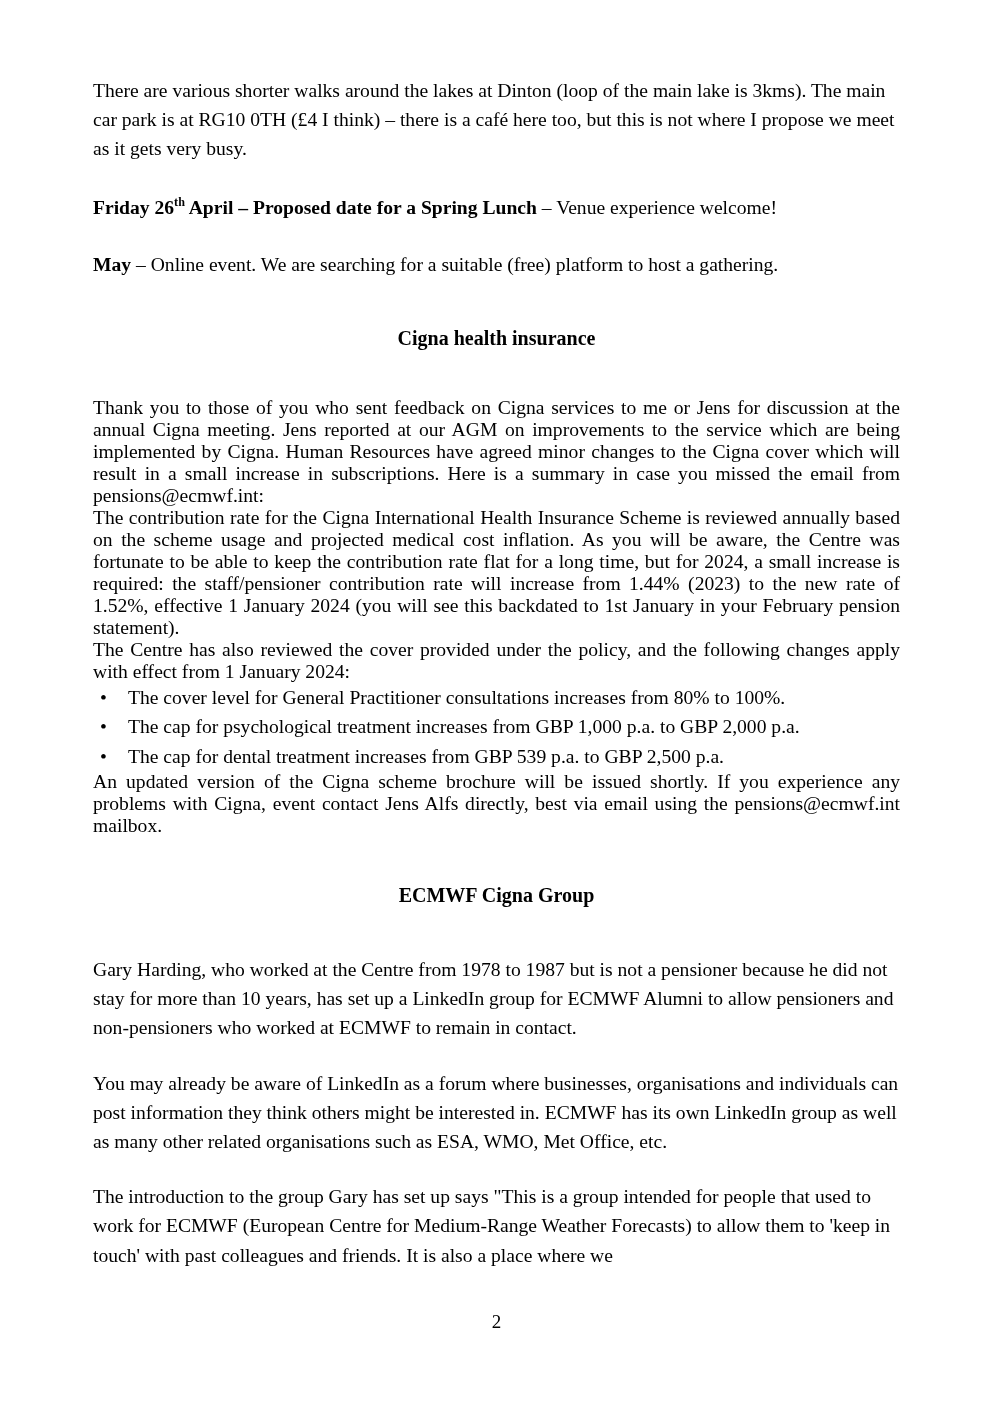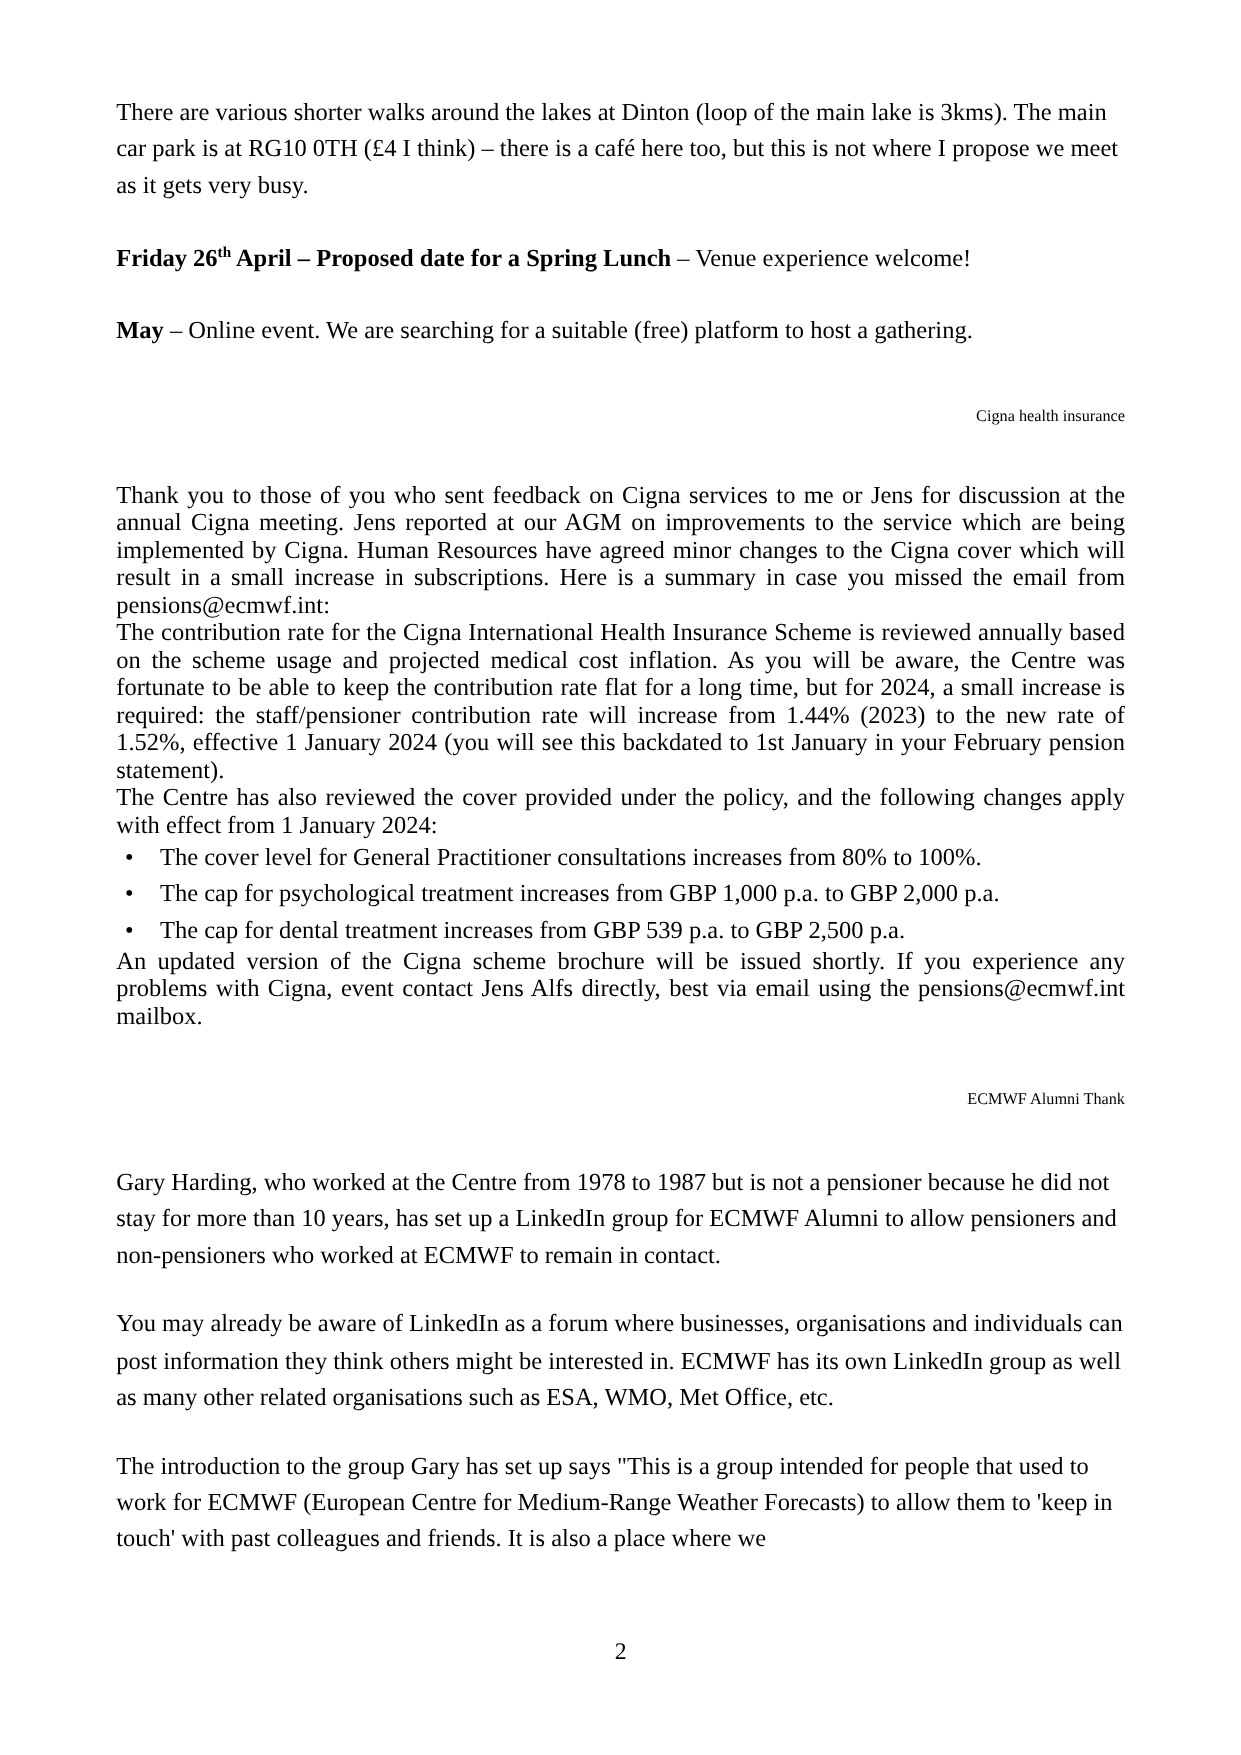--- a/index.html
+++ b/index.html
@@ -39,24 +39,24 @@
     font-size: 19.6px;
     line-height: 22px;
     text-align: justify;
     text-justify: inter-word;
     hyphens: none;
   }
   .gap-lg { height: 29px; }
   .gap-md { height: 28px; }
   .gap-sm { height: 26px; }
   .heading {
-    font-size: 13px;
+    font-size: 20px;
     line-height: 29px;
-    font-weight: normal;
-    text-align: right;
+    font-weight: bold;
+    text-align: center;
   }
   .lead-bi {
     font-weight: bold;
   }
   .lead-bi sup {
     font-size: 0.62em;
     vertical-align: super;
     line-height: 0;
   }
   ul.bullets {
@@ -120,21 +120,21 @@
     <ul class="bullets">
       <li>The cover level for General Practitioner consultations increases from 80% to 100%.</li>
       <li>The cap for psychological treatment increases from GBP 1,000 p.a. to GBP 2,000 p.a.</li>
       <li>The cap for dental treatment increases from GBP 539 p.a. to GBP 2,500 p.a.</li>
     </ul>
 
     <p class="para-justify">An updated version of the Cigna scheme brochure will be issued shortly.  If you experience any problems with Cigna, event contact Jens Alfs directly, best via email using the pensions@ecmwf.int mailbox.</p>
 
     <div class="gap-md"></div>
 
-    <h2 class="heading">ECMWF Alumni Thank</h2>
+    <h2 class="heading">ECMWF Cigna Group</h2>
 
     <div class="gap-md"></div>
 
     <p class="para">Gary Harding, who worked at the Centre from 1978 to 1987 but is not a pensioner because he did not stay for more than 10 years, has set up a LinkedIn group for ECMWF Alumni to allow pensioners and non-pensioners who worked at ECMWF to remain in contact.</p>
 
     <div class="gap-sm"></div>
 
     <p class="para">You may already be aware of LinkedIn as a forum where businesses, organisations and individuals can post information they think others might be interested in.  ECMWF has its own LinkedIn group as well as many other related organisations such as ESA, WMO, Met Office, etc.</p>
 
     <div class="gap-sm"></div>

